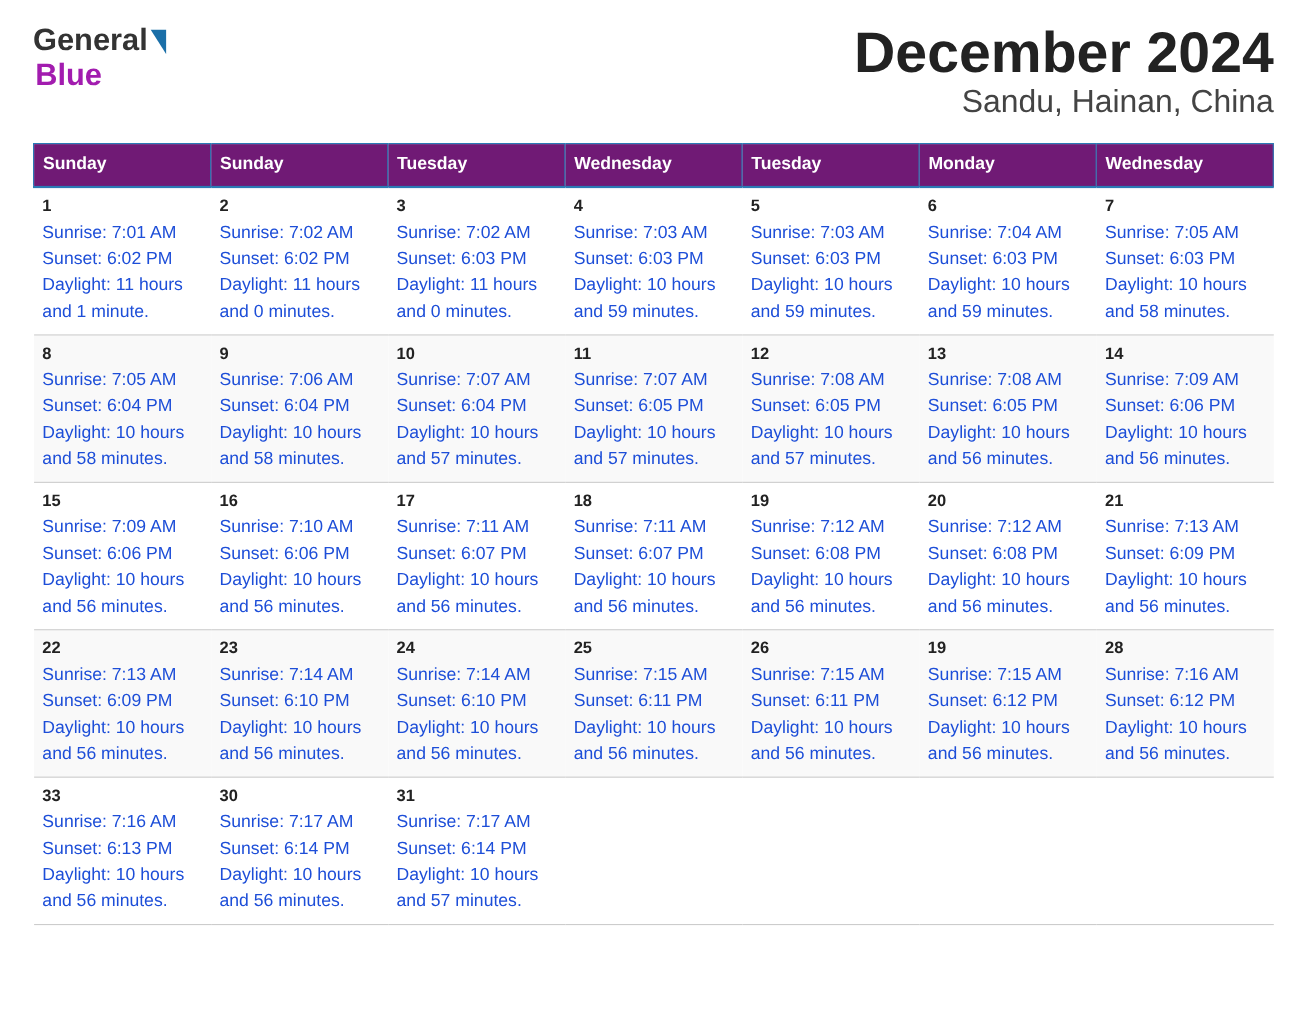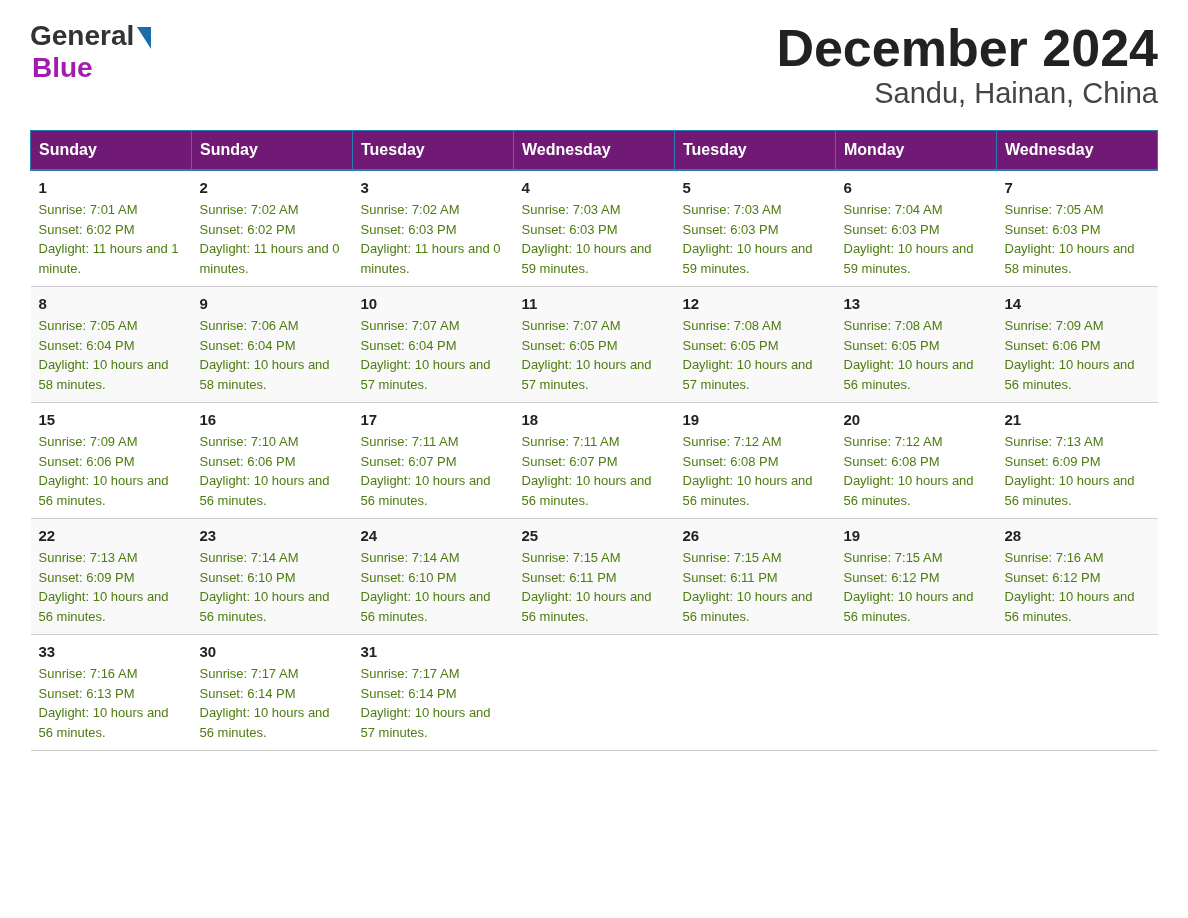--- a/index.html
+++ b/index.html
@@ -89,23 +89,23 @@
     tbody tr td:first-child {
       border-left: none;
     }
     .day-num {
       font-size: 15px;
       font-weight: bold;
       margin-bottom: 4px;
       display: block;
     }
     .day-info {
-      font-size: 13px;
+      font-size: 16px;
       line-height: 1.5;
-      color: #4d7c0f;
+      color: #1d4ed8;
     }
     .empty-cell {
       background: #fff;
     }
     tbody tr:nth-child(even) td {
       background-color: #f9f9f9;
     }
     tbody tr:nth-child(odd) td {
       background-color: #ffffff;
     }

